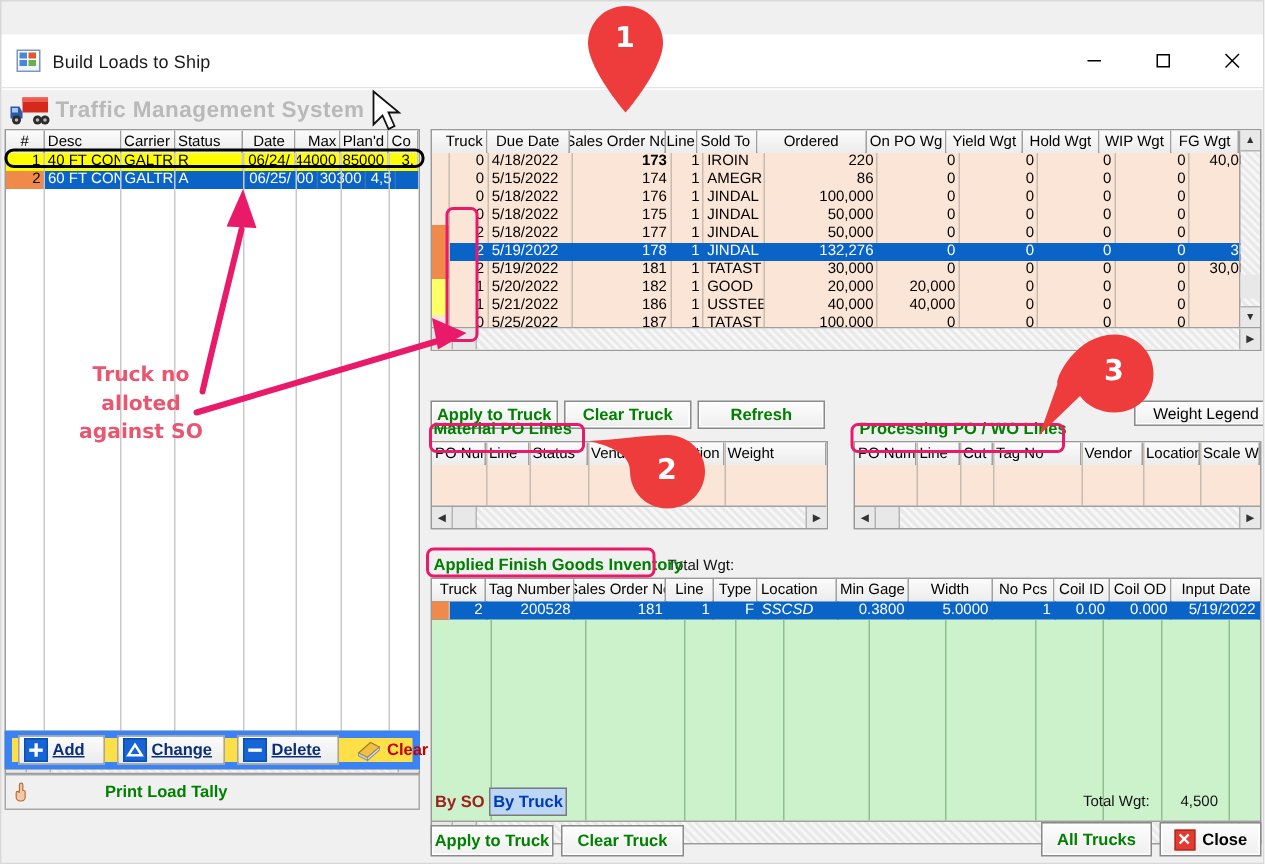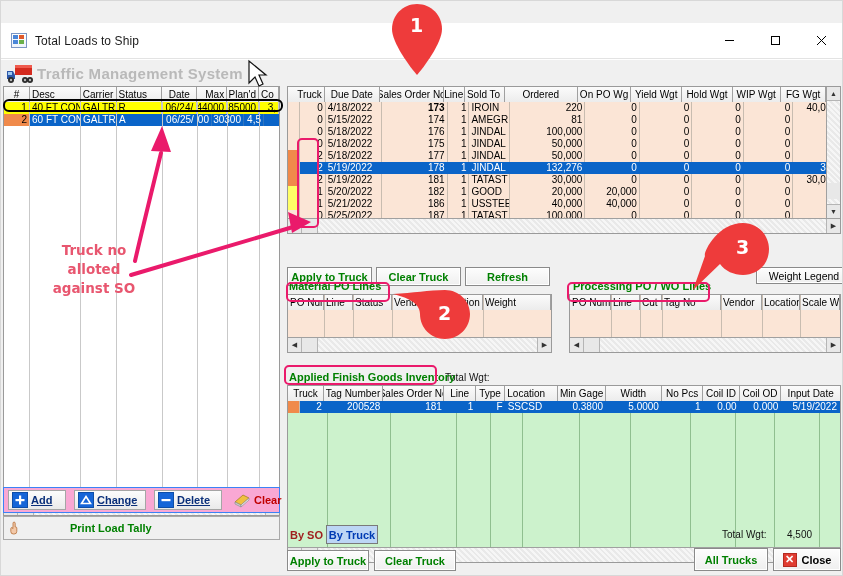--- a/index.html
+++ b/index.html
@@ -220,21 +220,21 @@
     font-family: "DejaVu Sans", sans-serif;
   }
 </style>
 </head>
 <body>
 
 <div id="app">
 
   <div class="titlebar">
     <div class="app-icon"></div>
-    <div class="title">Total Loads to Ship</div>
+    <div class="title">Build Loads to Ship</div>
     <div class="winbtns">
       <div class="winbtn">
         <svg width="11" height="11" viewBox="0 0 11 11">
             <line x1="1" y1="5.5" x2="10" y2="5.5" stroke="#000" stroke-width="1"></line>
           </svg>
       </div>
       <div class="winbtn">
         <svg width="11" height="11" viewBox="0 0 11 11">
             <rect x="1.5" y="1.5" width="8" height="8" fill="none" stroke="#000" stroke-width="1"></rect>
           </svg>
@@ -346,21 +346,21 @@
             <div class="gc r" style="width: 50px;">0</div>
             <div class="gc r" style="width: 47px;">40,000</div>
           </div>
           <div class="grow">
             <div class="swatch" style="background: transparent;"></div>
             <div class="gc r" style="width: 26px;">0</div>
             <div class="gc" style="width: 57px;">5/15/2022</div>
             <div class="gc r" style="width: 66px;">174</div>
             <div class="gc r" style="width: 22px;">1</div>
             <div class="gc" style="width: 41px;">AMEGR</div>
-            <div class="gc r" style="width: 76px;">81</div>
+            <div class="gc r" style="width: 76px;">86</div>
             <div class="gc r" style="width: 55px;">0</div>
             <div class="gc r" style="width: 53px;">0</div>
             <div class="gc r" style="width: 52px;">0</div>
             <div class="gc r" style="width: 50px;">0</div>
             <div class="gc r" style="width: 47px;">0</div>
           </div>
           <div class="grow">
             <div class="swatch" style="background: transparent;"></div>
             <div class="gc r" style="width: 26px;">0</div>
             <div class="gc" style="width: 57px;">5/18/2022</div>
@@ -580,21 +580,21 @@
         <div class="hc c" style="width:62px;border-right:none">Input Date</div>
       </div>
       <div class="gbody" id="fg-body" style="position: relative;">
           <div class="grow sel">
             <div class="swatch" style="background: rgb(240, 138, 75);"></div>
             <div class="gc r" style="width: 26px;">2</div>
             <div class="gc r" style="width: 62px;">200528</div>
             <div class="gc r" style="width: 65px;">181</div>
             <div class="gc r" style="width: 33px;">1</div>
             <div class="gc r" style="width: 31px;">F</div>
-            <div class="gc" style="width: 56px;">SSCSD</div>
+            <div class="gc" style="width: 56px; font-style: italic;">SSCSD</div>
             <div class="gc r" style="width: 50px;">0.3800</div>
             <div class="gc r" style="width: 59px;">5.0000</div>
             <div class="gc r" style="width: 44px;">1</div>
             <div class="gc r" style="width: 38px;">0.00</div>
             <div class="gc r" style="width: 44px;">0.000</div>
             <div class="gc r" style="width: 62px;">5/19/2022</div>
           </div>
           <div style="position: absolute; inset: 12px 0px 0px; pointer-events: none;">
             <i style="position: absolute; top: 0px; bottom: 0px; width: 1px; background: rgb(143, 191, 143); left: 39px;"></i>
             <i style="position: absolute; top: 0px; bottom: 0px; width: 1px; background: rgb(143, 191, 143); left: 102px;"></i>
@@ -626,21 +626,21 @@
     <div class="btn" style="left:286px;top:490px;width:82px;height:21px">Apply to Truck</div>
     <div class="btn" style="left:373px;top:490px;width:82px;height:21px">Clear Truck</div>
     <div class="btn" style="left:693px;top:488px;width:74px;height:23px">All Trucks</div>
     <div class="btn" style="left:772px;top:488px;width:68px;height:23px;color:#000;gap:5px">
       <span style="width:14px;height:14px;background:#e03c31;color:#fff;display:flex;align-items:center;justify-content:center;font-size:11px;font-weight:bold;border:1px solid #b42a21">✕</span>
       <span>Close</span>
     </div>
 
     <div class="lowbar" style="top:426px;height:26px;background:transparent;border:none"></div>
 
-    <div class="lowbar" style="top:427px;height:26px;background:#f9a8d4;border:1px solid #3b82f6">
+    <div class="lowbar" style="top:427px;height:26px;background:#fde047;border:5px solid #3b82f6">
       <div class="minibtn" style="position:relative;left:4px;width:58px;height:20px;color:#0a2f7a">
         <span class="sqicon">
           <svg width="12" height="12" viewBox="0 0 12 12">
               <rect x="5" y="1.5" width="2.2" height="9" fill="#fff"></rect>
               <rect x="1.5" y="5" width="9" height="2.2" fill="#fff"></rect>
             </svg>
         </span>
         <span style="text-decoration:underline">Add</span>
       </div>
       <div class="minibtn" style="position:relative;left:12px;width:72px;height:20px;color:#0a2f7a">

